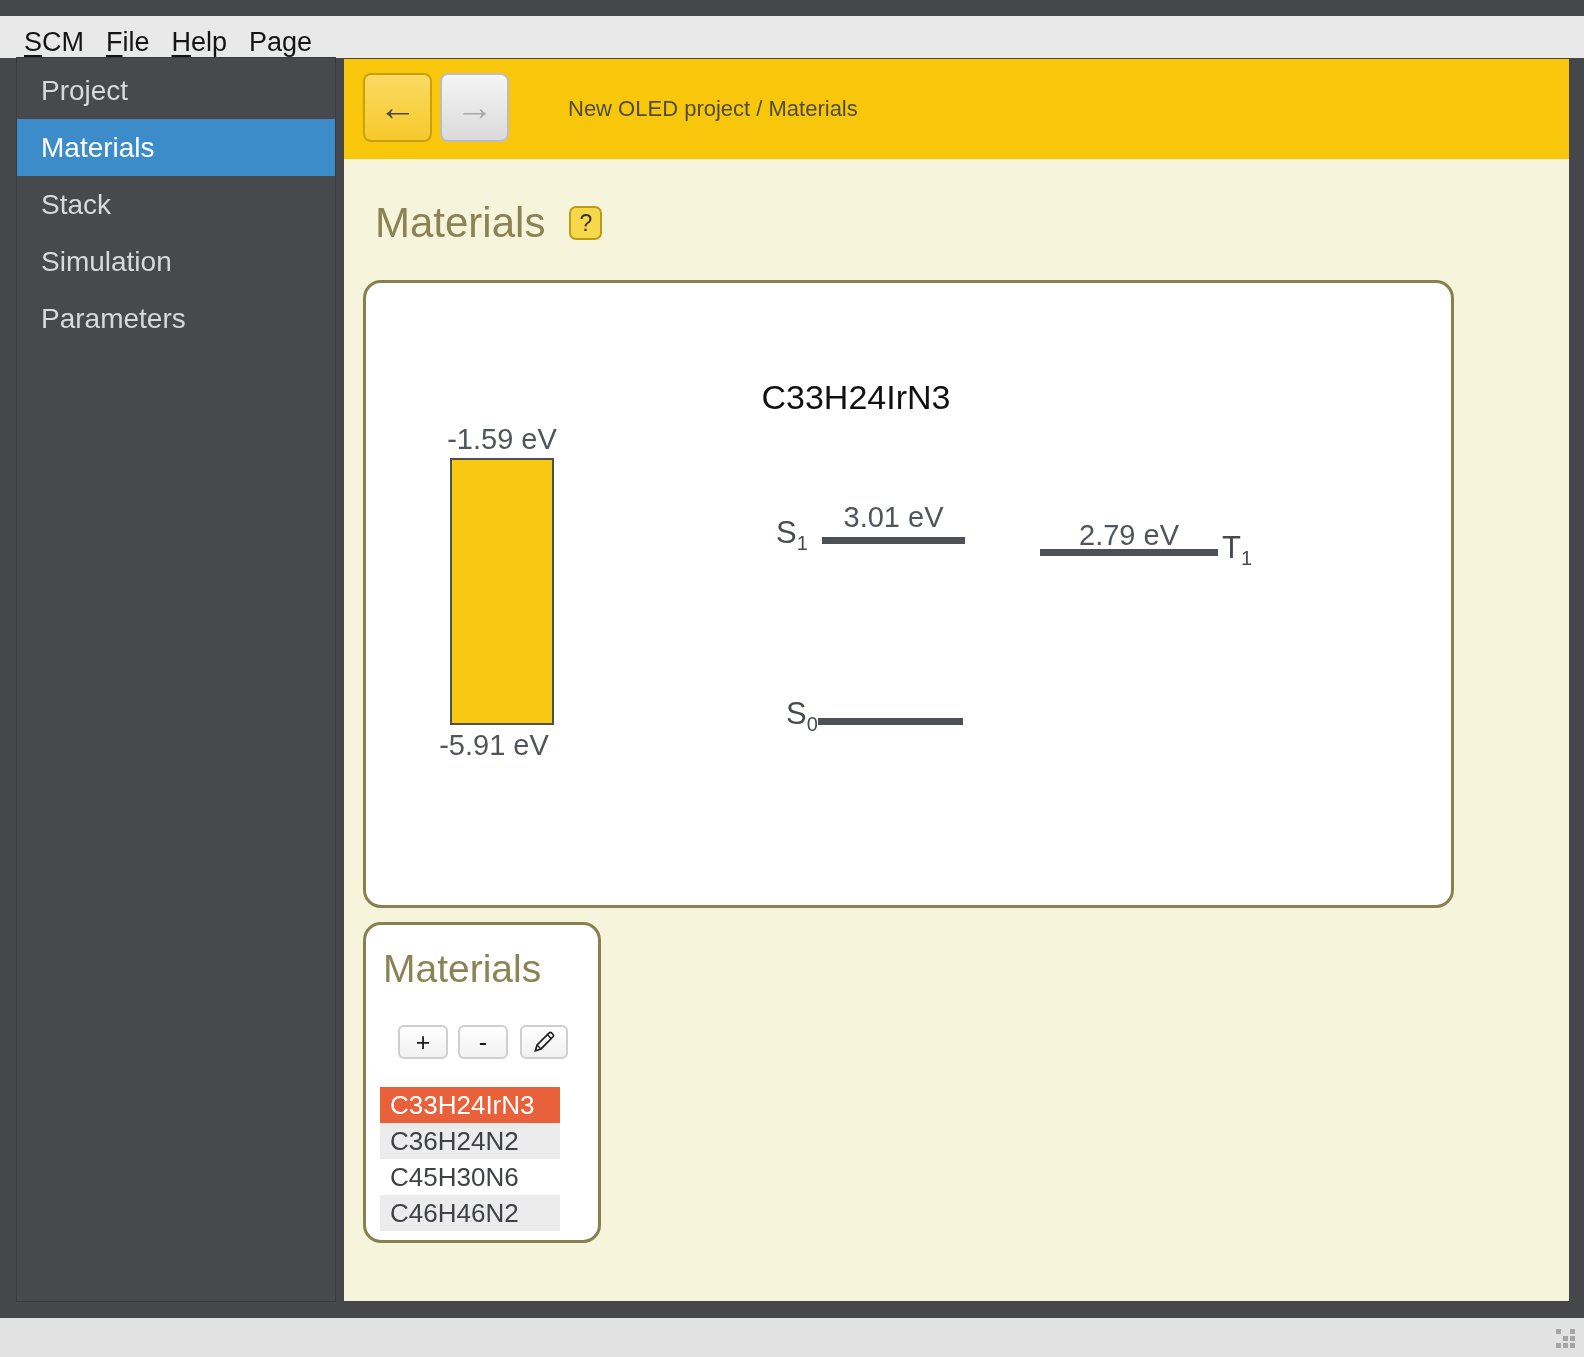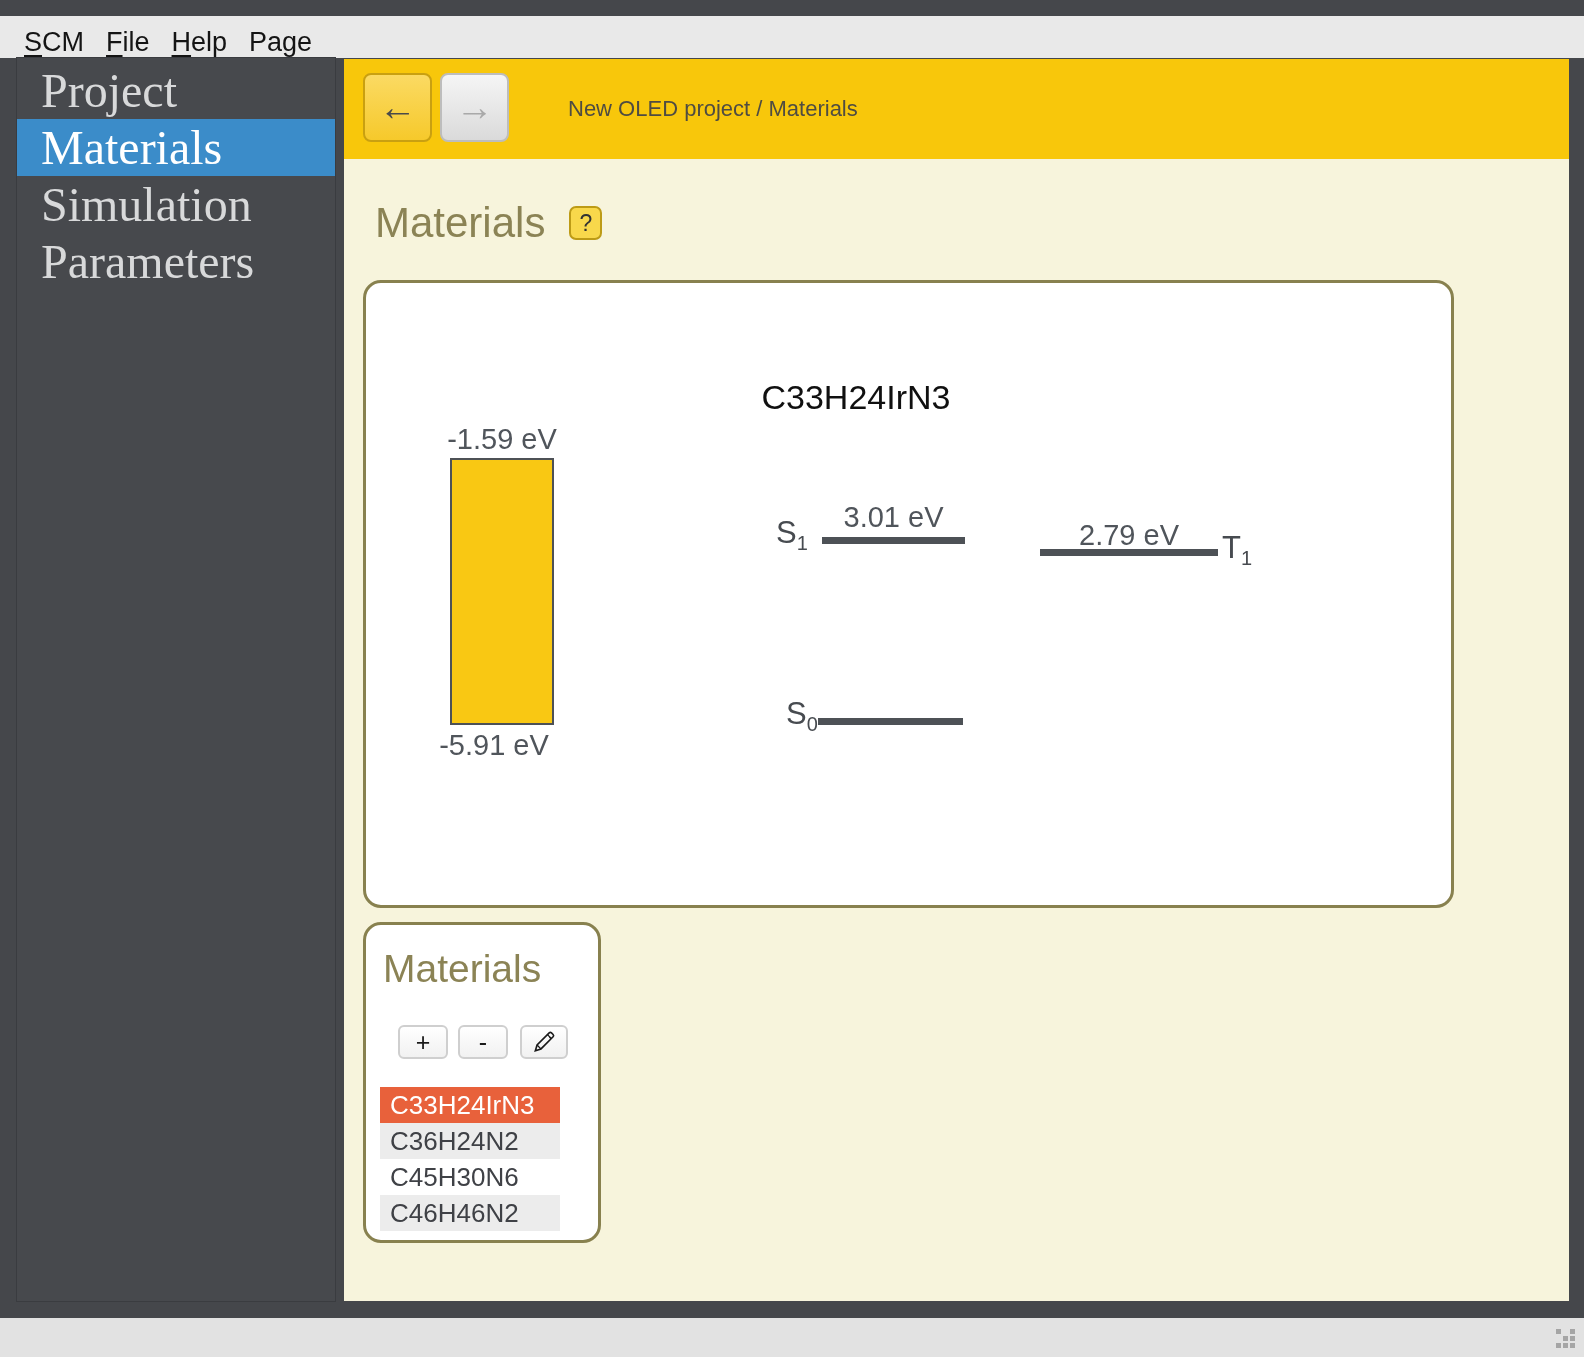--- a/index.html
+++ b/index.html
@@ -10,21 +10,21 @@
   
   .menubar{position:absolute;left:0;top:0;width:1584px;height:42px;background:#e9e9e9;
            display:flex;align-items:flex-end;gap:22px;padding-left:24px;box-sizing:border-box;
            font-size:27px;color:#141414;margin-top:16px;}
   .menu-item{cursor:default;}
   .menu-item .mn{text-decoration:underline;text-underline-offset:4px;text-decoration-thickness:2px;}
 
   
   .sidebar{position:absolute;left:16px;top:57px;width:320px;height:1245px;
            background:#47494d;border:1px solid #3a3c40;box-sizing:border-box;padding-top:4px;}
-  .side-item{height:57px;line-height:57px;padding-left:24px;font-size:48px;color:#d8d9da;font-family:Liberation Serif, serif;}
+  .side-item{height:57px;line-height:57px;padding-left:24px;font-size:28px;color:#d8d9da;}
   .side-item.selected{background:#3b8cc9;color:#ffffff;}
 
   
   .header{position:absolute;left:344px;top:59px;width:1225px;height:100px;background:#f8c70b;}
   .nav-btn{position:absolute;top:14px;width:69px;height:69px;border-radius:8px;box-sizing:border-box;
            display:flex;align-items:center;justify-content:center;font-size:38px;font-weight:bold;}
   .nav-back{left:19px;background:linear-gradient(#fbda63,#f6c92b);border:2px solid #c9a011;color:#4a4a4a;}
   .nav-fwd{left:96px;background:linear-gradient(#f5f5f5,#dadada);border:2px solid #bdbdbd;color:#a9a9a9;}
   .header-title{position:absolute;left:224px;top:0;height:100px;display:flex;align-items:center;
                 font-size:22px;color:#4f4c42;}
@@ -89,20 +89,21 @@
   <div class="menubar">
     <div class="menu-item"><span class="mn">S</span><span>CM</span></div>
     <div class="menu-item"><span class="mn">F</span><span>ile</span></div>
     <div class="menu-item"><span class="mn">H</span><span>elp</span></div>
     <div class="menu-item"><span class="mn"></span><span>Page</span></div>
   </div>
 
   <div class="sidebar">
     <div class="side-item">Project</div>
     <div class="side-item selected">Materials</div>
+    <div class="side-item">Stack</div>
     <div class="side-item">Simulation</div>
     <div class="side-item">Parameters</div>
   </div>
 
   <div class="header">
     <div class="nav-btn nav-back">
       <span>←</span>
     </div>
     <div class="nav-btn nav-fwd">
       <span>→</span>

